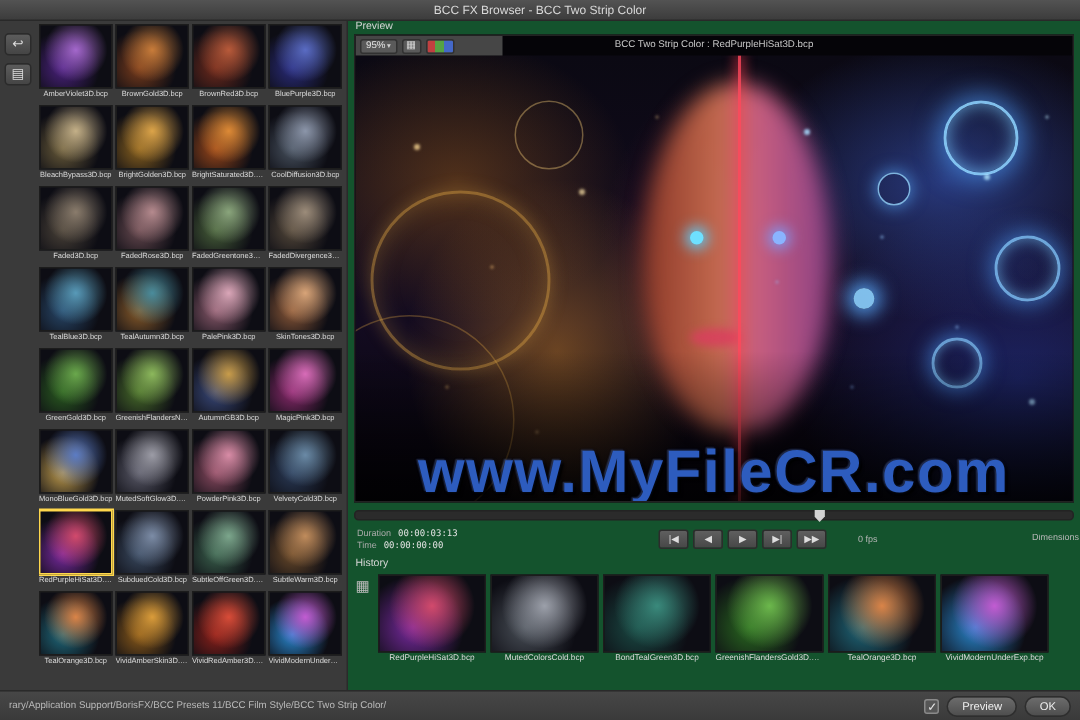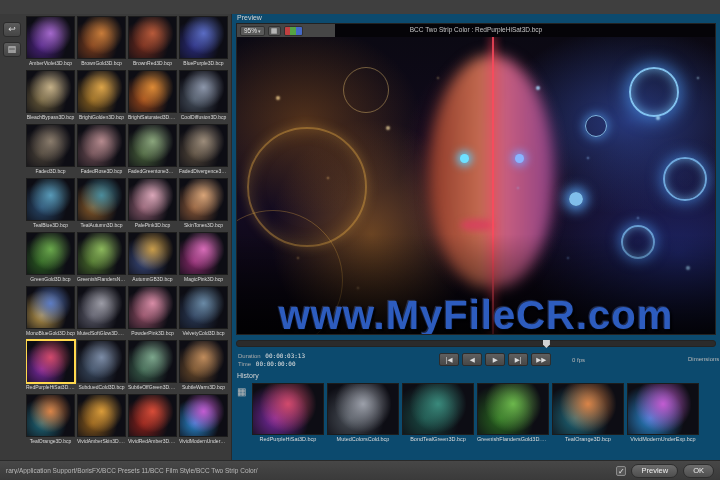--- a/index.html
+++ b/index.html
@@ -20,21 +20,21 @@
     border:1px solid #2b2b2b;border-radius:3px;color:#ddd;font-size:9px;line-height:13px;text-align:center;cursor:default;}
   .preset-grid{position:absolute;left:26px;top:2px;width:206px;height:442px;
     display:flex;flex-wrap:wrap;gap:2px;overflow:hidden;align-content:flex-start;}
   .preset{width:49px;height:52px;}
   .thumb{width:49px;height:43px;border:1px solid #1c1c1c;background:#101016;}
   .preset.selected .thumb{border:1px solid #ffd84d;box-shadow:0 0 0 1px #ffd84d;}
   .plabel{width:49px;font-size:5px;line-height:8px;color:#dcdcdc;text-align:center;
     white-space:nowrap;overflow:hidden;text-overflow:ellipsis;}
 
   
-  .right-panel{position:absolute;top:14px;left:232px;width:488px;height:446px;background:#0c4a6e;}
+  .right-panel{position:absolute;top:14px;left:232px;width:488px;height:446px;background:#14532d;}
   .preview-label{position:absolute;left:5px;top:0;font-size:7px;line-height:8px;color:#d6d6d6;}
 
   .canvas{position:absolute;left:4px;top:9px;width:480px;height:312px;background:#050408;
     border:1px solid #222;overflow:hidden;}
   .canvas-title{position:absolute;left:0;right:0;top:2px;text-align:center;font-size:6.5px;color:#c6c6c6;z-index:6;}
   .canvas-controls{position:absolute;left:0;top:0;height:13px;width:98px;background:#464646;
     display:flex;align-items:center;gap:3px;padding:0 3px;z-index:7;}
   .zoom-chip{height:10px;background:#5a5a5a;border:1px solid #313131;border-radius:2px;
     color:#e4e4e4;font-size:6.5px;line-height:8px;padding:0 3px;display:flex;align-items:center;gap:1px;}
   .zoom-caret{font-size:5px;color:#cfcfcf;}
@@ -125,20 +125,21 @@
   .check{width:10px;height:10px;background:#565656;border:1px solid #8a8a8a;border-radius:2px;
     color:#e5e5e5;font-size:8px;line-height:9px;text-align:center;}
   .btn{height:14px;padding:0 9px;background:linear-gradient(#6c6c6c,#4e4e4e);border:1px solid #2e2e2e;
     border-radius:7px;color:#efefef;font-size:7.5px;line-height:12px;}
 </style>
 </head>
 <body>
 
 <div class="window">
 
+  <div class="titlebar">BCC FX Browser - BCC Two Strip Color</div>
 
   <div class="left-panel">
     <div class="left-toolbar">
       <div class="tool-btn">
         <span>↩</span>
       </div>
       <div class="tool-btn">
         <span>▤</span>
       </div>
     </div>

